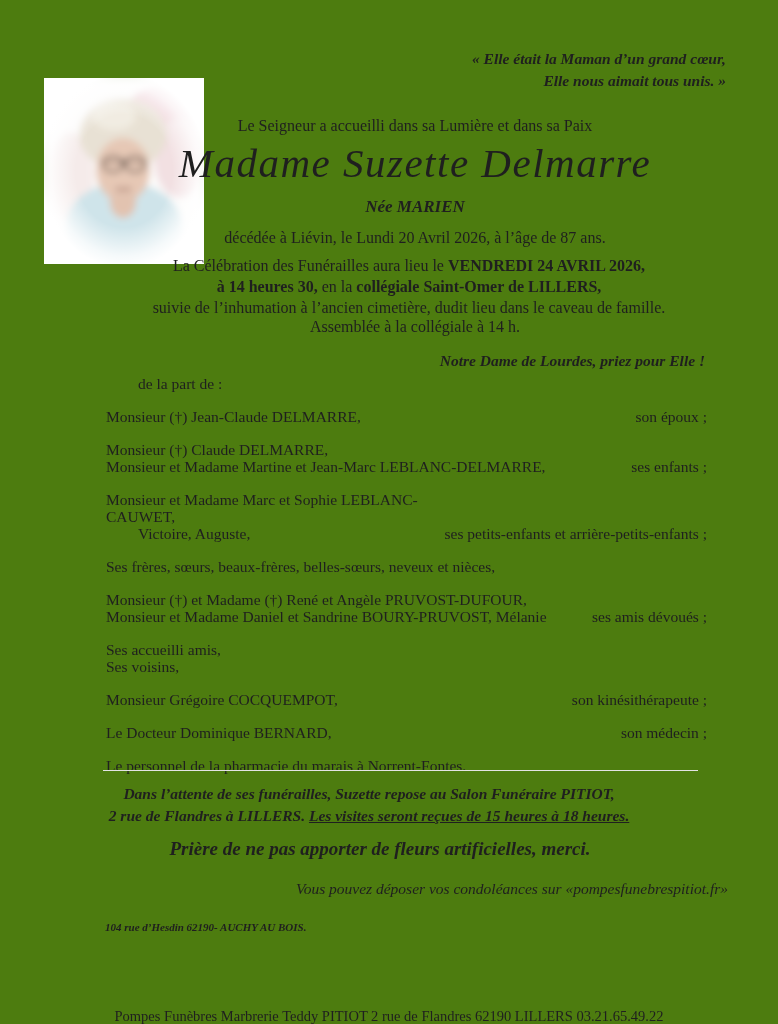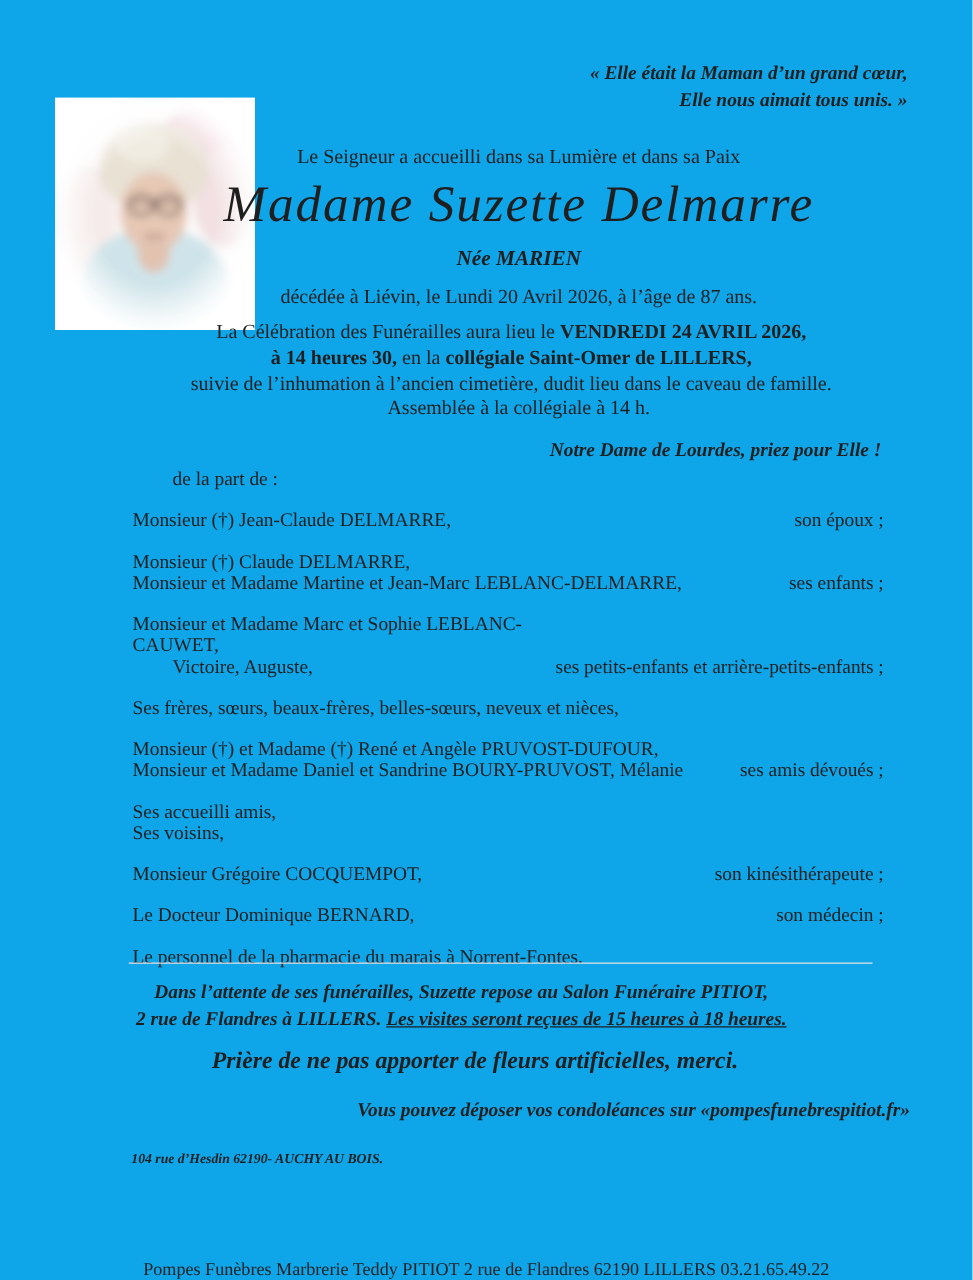--- a/index.html
+++ b/index.html
@@ -1,21 +1,21 @@
 <!DOCTYPE html>
 <html lang="fr"><head>
 <meta charset="utf-8">
 <style>
   * { margin:0; padding:0; box-sizing:border-box; }
   html,body { background:#fff; }
   .page {
     position:relative;
     width:778px; height:1024px;
     margin:0 auto;
-    background:#0ea5e9;
+    background:#4d7c0f;
     font-family:"Liberation Serif", serif;
     color:#1f1f1f;
     overflow:hidden;
   }
   .abs { position:absolute; }
   .quote {
     top:48px; right:52px;
     text-align:right;
     font-style:italic; font-weight:bold;
     font-size:15.5px; line-height:1.4;
@@ -36,21 +36,21 @@
   .party   { display:flex; justify-content:space-between; margin-bottom:16px; }
   .party .lines { flex:1 1 auto; }
   .party .role  { flex:0 0 auto; align-self:flex-end; text-align:right; white-space:nowrap; }
   .indent  { padding-left:32px; }
   .divider { top:770px; left:103px; width:595px; height:1px; background:#e3e3e3; }
   .repose  { top:783px; left:69px; width:600px; text-align:center;
              font-weight:bold; font-style:italic; font-size:15.5px; line-height:1.4; }
   .underlined { text-decoration:underline; }
   .flowers { top:838px; left:80px; width:600px; text-align:center;
              font-weight:bold; font-style:italic; font-size:19px; }
-  .condolences { top:880px; right:50px; font-weight:bold; font-style:italic; font-size:15.5px;margin-left:24px; }
+  .condolences { top:880px; right:50px; font-weight:normal; font-style:italic; font-size:15.5px;margin-left:24px; }
   .address { top:921px; left:105px; font-weight:bold; font-style:italic; font-size:11px; }
   .home    { top:960px; left:0; width:778px; text-align:center; font-size:14.5px;margin-top:48px; }
   .b { font-weight:bold; }
 </style>
 </head>
 <body>
 
 <div class="page">
 
   <div class="abs quote">

